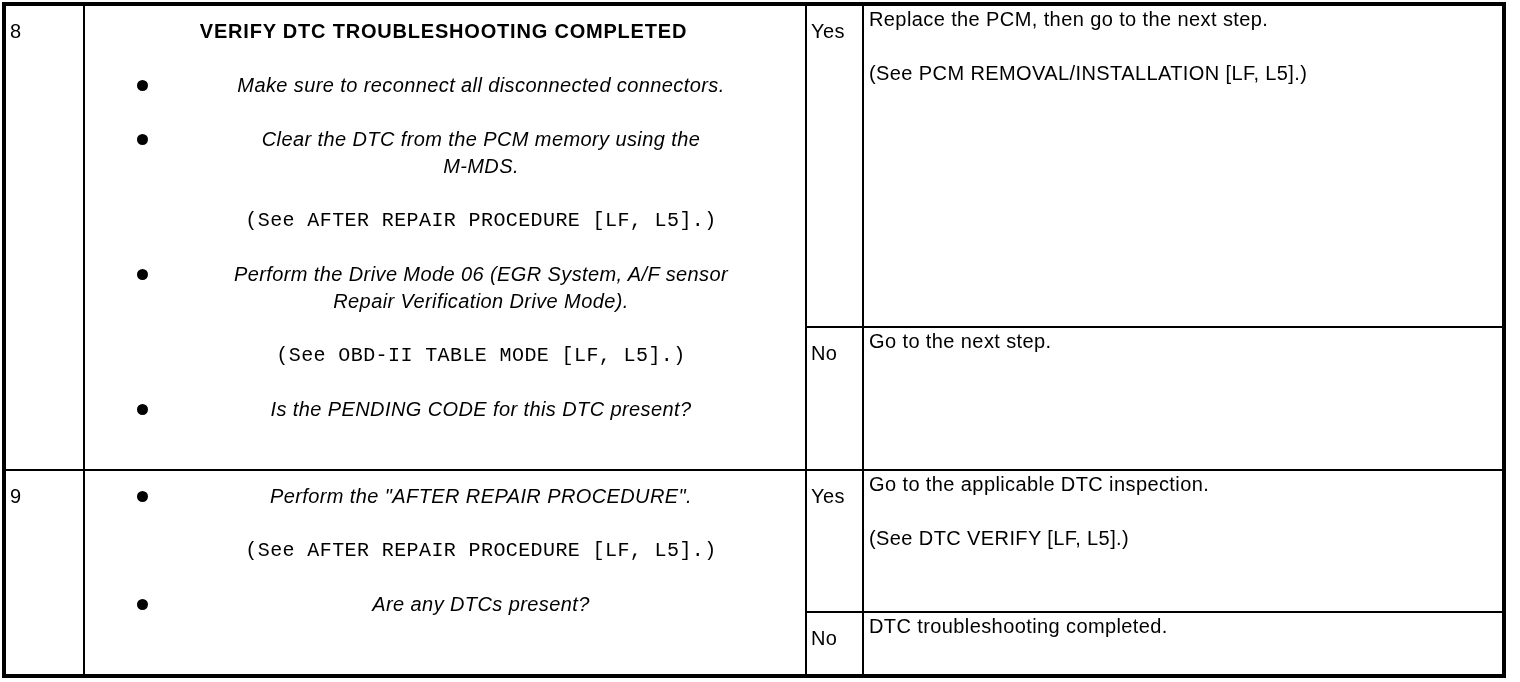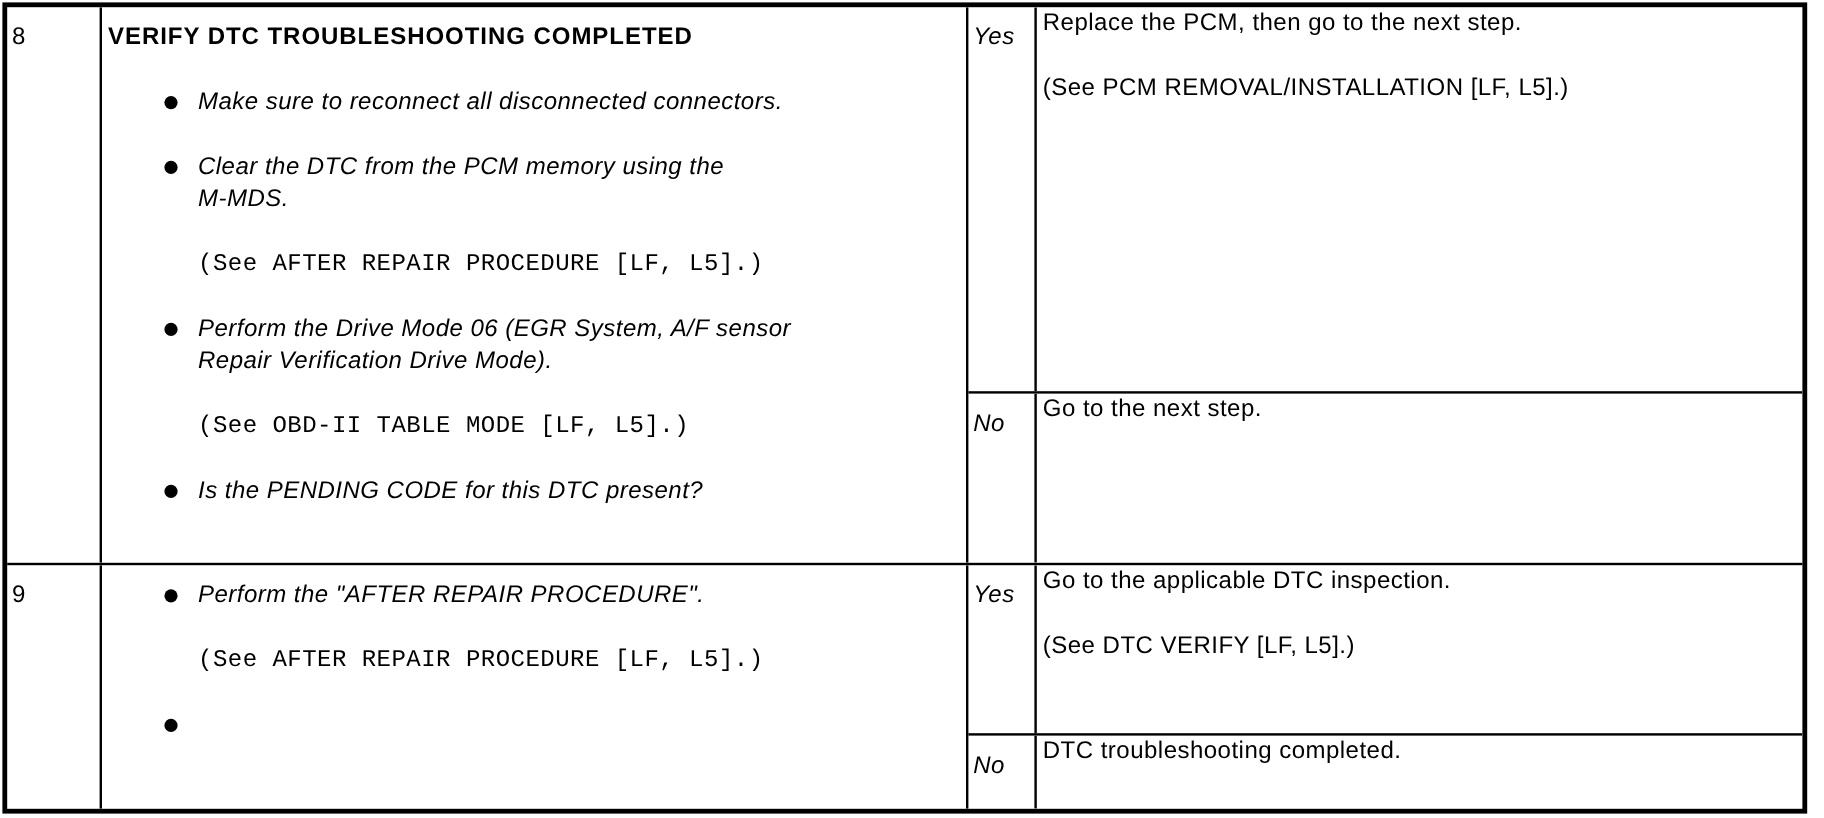--- a/index.html
+++ b/index.html
@@ -6,28 +6,28 @@
   .page{position:relative;width:1520px;height:682px;background:#ffffff;overflow:hidden;
         font-family:"Liberation Sans",sans-serif;font-size:20px;line-height:27px;color:#000;
         letter-spacing:0.4px;}
   .doc-table{position:absolute;left:2px;top:2px;width:1504px;height:676px;border:4px solid #000;
         box-sizing:border-box;display:flex;flex-direction:column;background:#fff;}
   .step-row{display:flex;box-sizing:border-box;overflow:hidden;}
   .row-8{height:465px;border-bottom:2px solid #000;}
   .row-9{flex:1;}
   .cell{box-sizing:border-box;overflow:hidden;}
   .cell-step{width:79px;border-right:2px solid #000;padding:12px 2px 0 4px;}
-  .cell-action{width:722px;border-right:2px solid #000;padding:12px 8px 0 5px;}
+  .cell-action{width:722px;border-right:2px solid #000;padding:12px 8px 0 5px;text-align:center;}
   .cell-results{flex:1;display:flex;flex-direction:column;box-sizing:border-box;}
   .result-subrow{display:flex;box-sizing:border-box;overflow:hidden;}
   .yes-8{height:322px;border-bottom:2px solid #000;}
   .no-8{flex:1;}
   .yes-9{height:142px;border-bottom:2px solid #000;}
   .no-9{flex:1;}
-  .cell-answer{width:57px;border-right:2px solid #000;padding:12px 2px 0 4px;font-style:italic;}
+  .cell-answer{width:57px;border-right:2px solid #000;padding:12px 2px 0 4px;}
   .cell-desc{flex:1;padding:0 8px 0 5px;box-sizing:border-box;overflow:hidden;}
   .para{margin:0 0 27px 0;white-space:nowrap;}
   .title{font-weight:bold;letter-spacing:0.8px;}
   .bullet{position:relative;padding-left:75px;font-style:italic;}
   .note{padding-left:75px;font-family:Liberation Mono, monospace;}
   .dot{position:absolute;left:47px;top:8px;width:11px;height:11px;background:#000;border-radius:50%;}
   .step-num{font-weight:normal;}
 </style>
 </head>
 <body>
@@ -104,20 +104,21 @@
           <span class="dot"></span>
           <div>Perform the "AFTER REPAIR PROCEDURE".</div>
         </div>
 
         <div class="para note">
           <div>(See AFTER REPAIR PROCEDURE [LF, L5].)</div>
         </div>
 
         <div class="para bullet">
           <span class="dot"></span>
+          <div>Are any DTCs present?</div>
         </div>
       </div>
 
       <div class="cell-results">
         <div class="result-subrow yes-9">
           <div class="cell cell-answer">
             <div>Yes</div>
           </div>
           <div class="cell cell-desc">
             <div class="para">Go to the applicable DTC inspection.</div>

